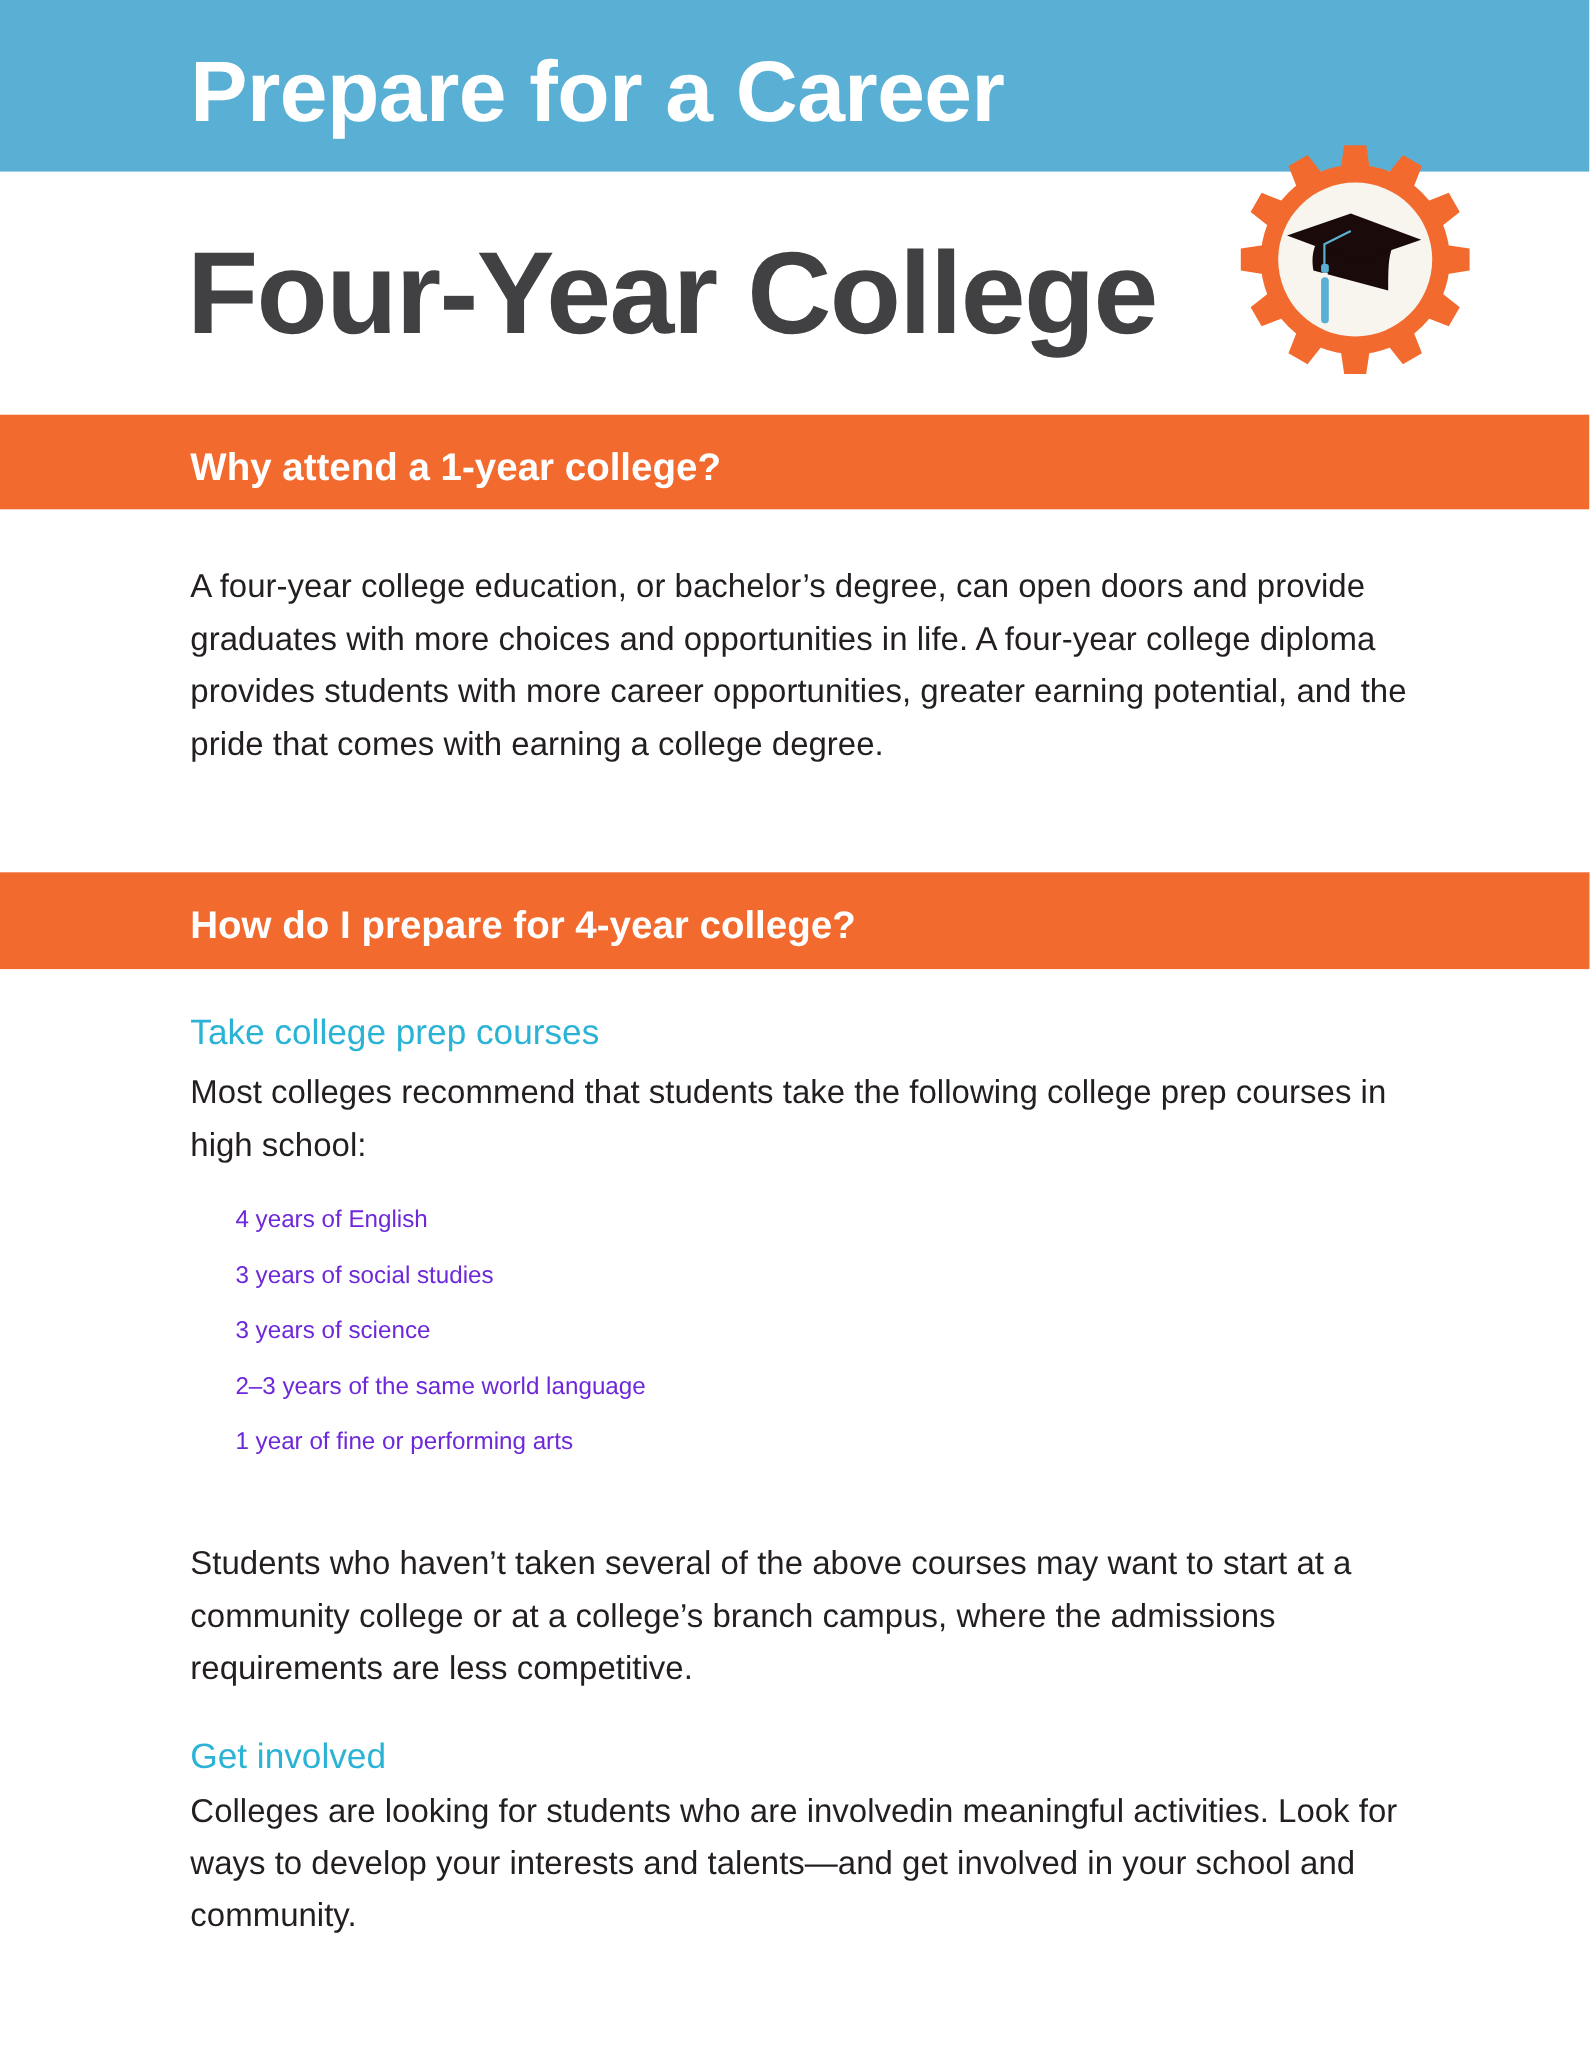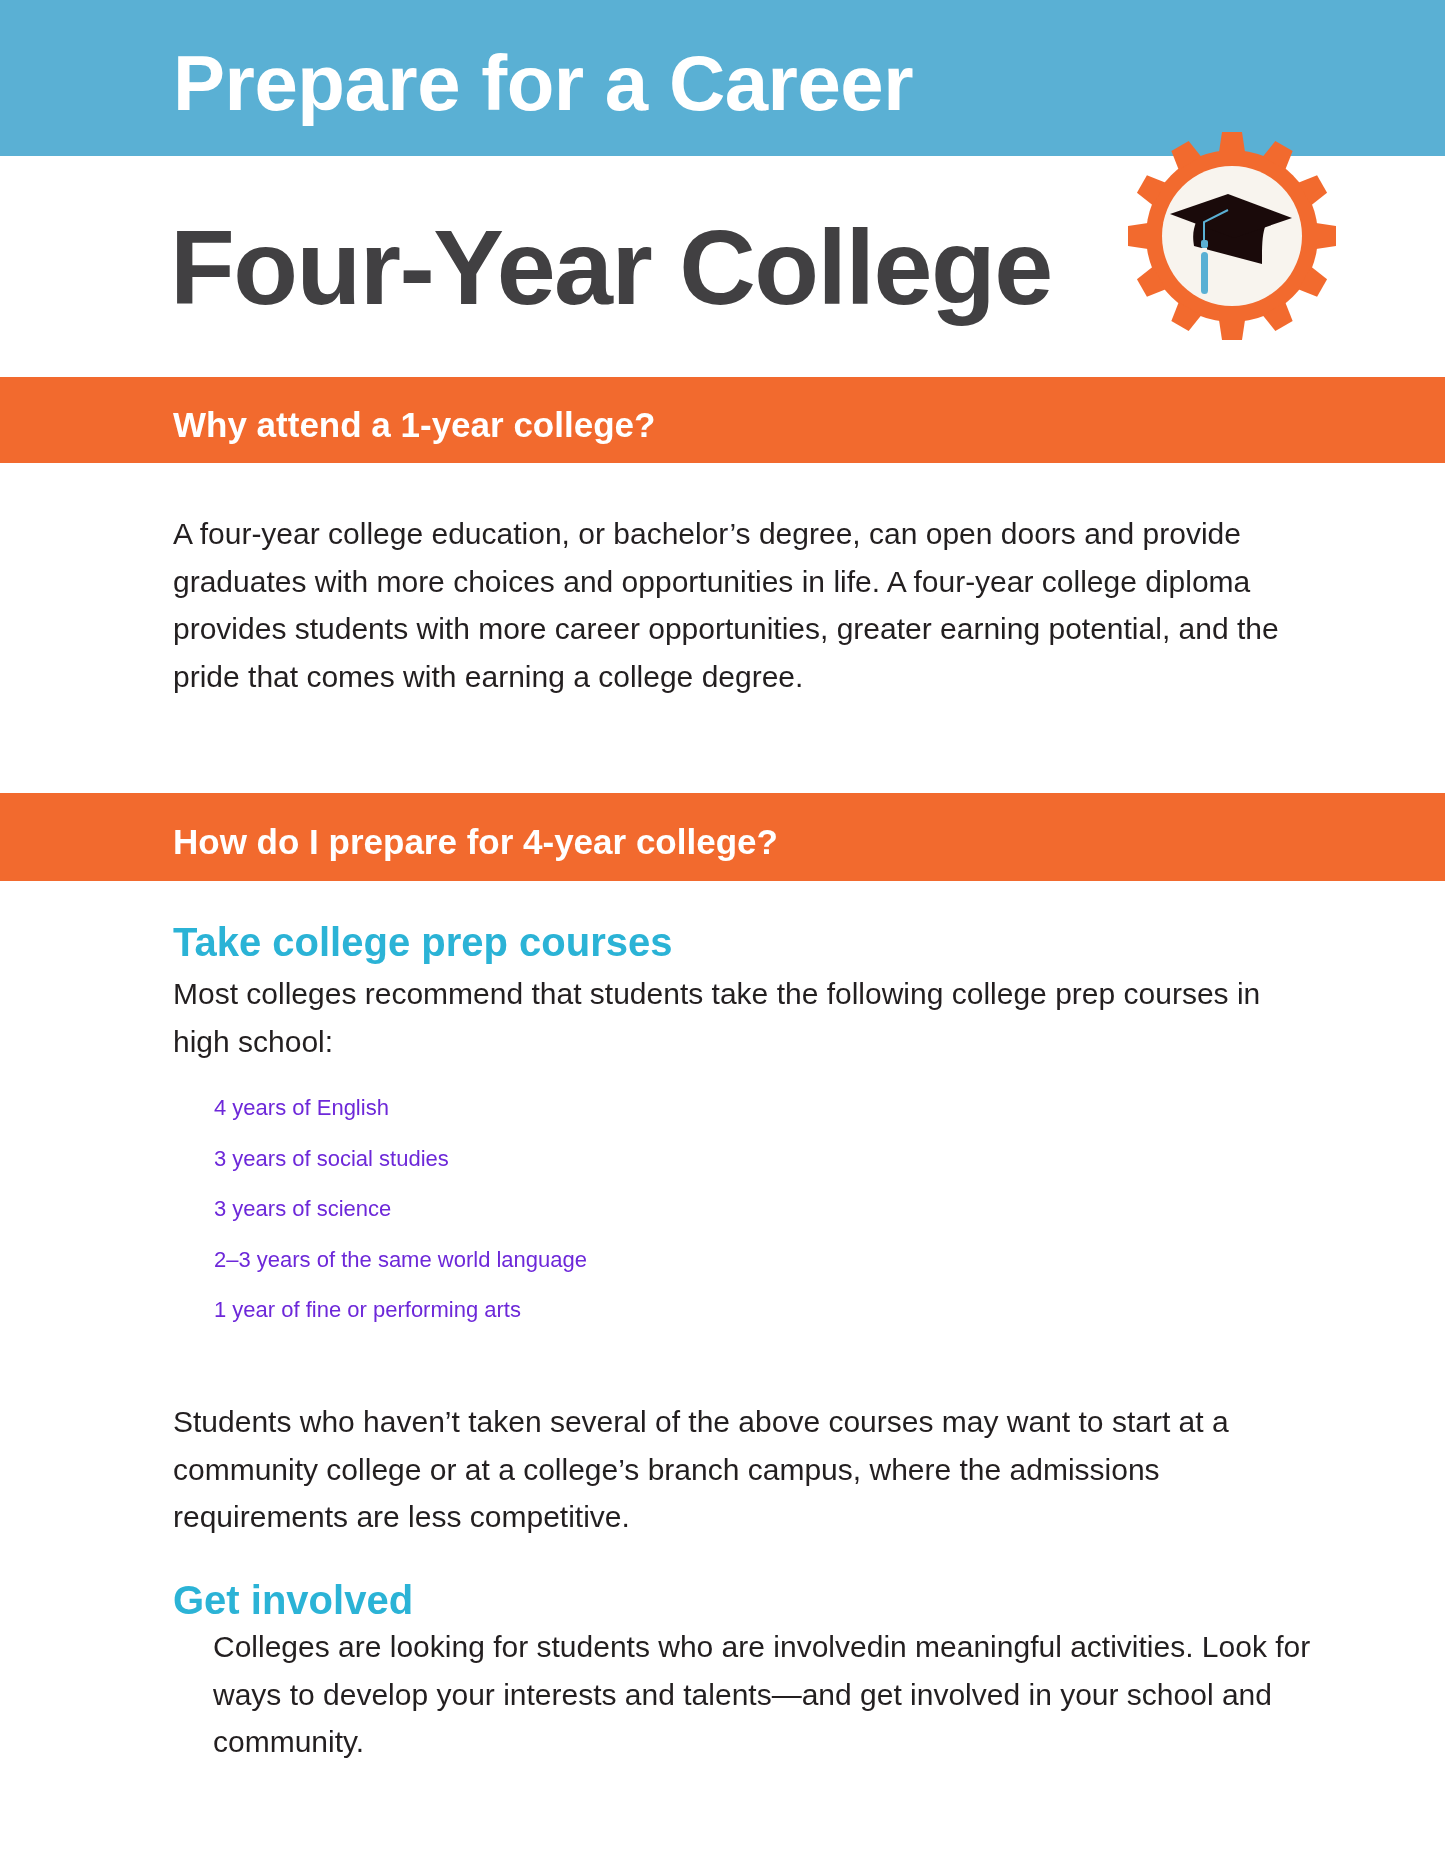--- a/index.html
+++ b/index.html
@@ -69,22 +69,22 @@
       width: 1110px;
       font-size: 30px;
       line-height: 47.5px;
       color: #231f20;
       margin: 0;
     }
     .intro { top: 510px; }
     .subhead {
       position: absolute;
       left: 173px;
-      font-size: 40px;
-      font-weight: bold;
+      font-size: 32px;
+      font-weight: normal;
       color: #2bb3d6;
       line-height: 1;
       margin: 0;
       white-space: nowrap;
     }
     .subhead-1 { top: 922px; }
     .para-1 { top: 970px; }
     .course-list {
       position: absolute;
       left: 214px;
@@ -94,21 +94,21 @@
       font-size: 22px;
       color: #6d28d9;
     }
     .course-list li {
       height: 50.5px;
       line-height: 50.5px;
       white-space: nowrap;
     }
     .para-2 { top: 1398px; }
     .subhead-2 { top: 1580px; }
-    .para-3 { top: 1623px; margin-left: 40px; }
+    .para-3 { top: 1623px; }
   </style>
 </head>
 <body>
 
 <div class="top-bar">
   <div class="series-title">Prepare for a Career</div>
 </div>
 
 <h1 class="page-title" style="margin:0;">Four-Year College</h1>
 

